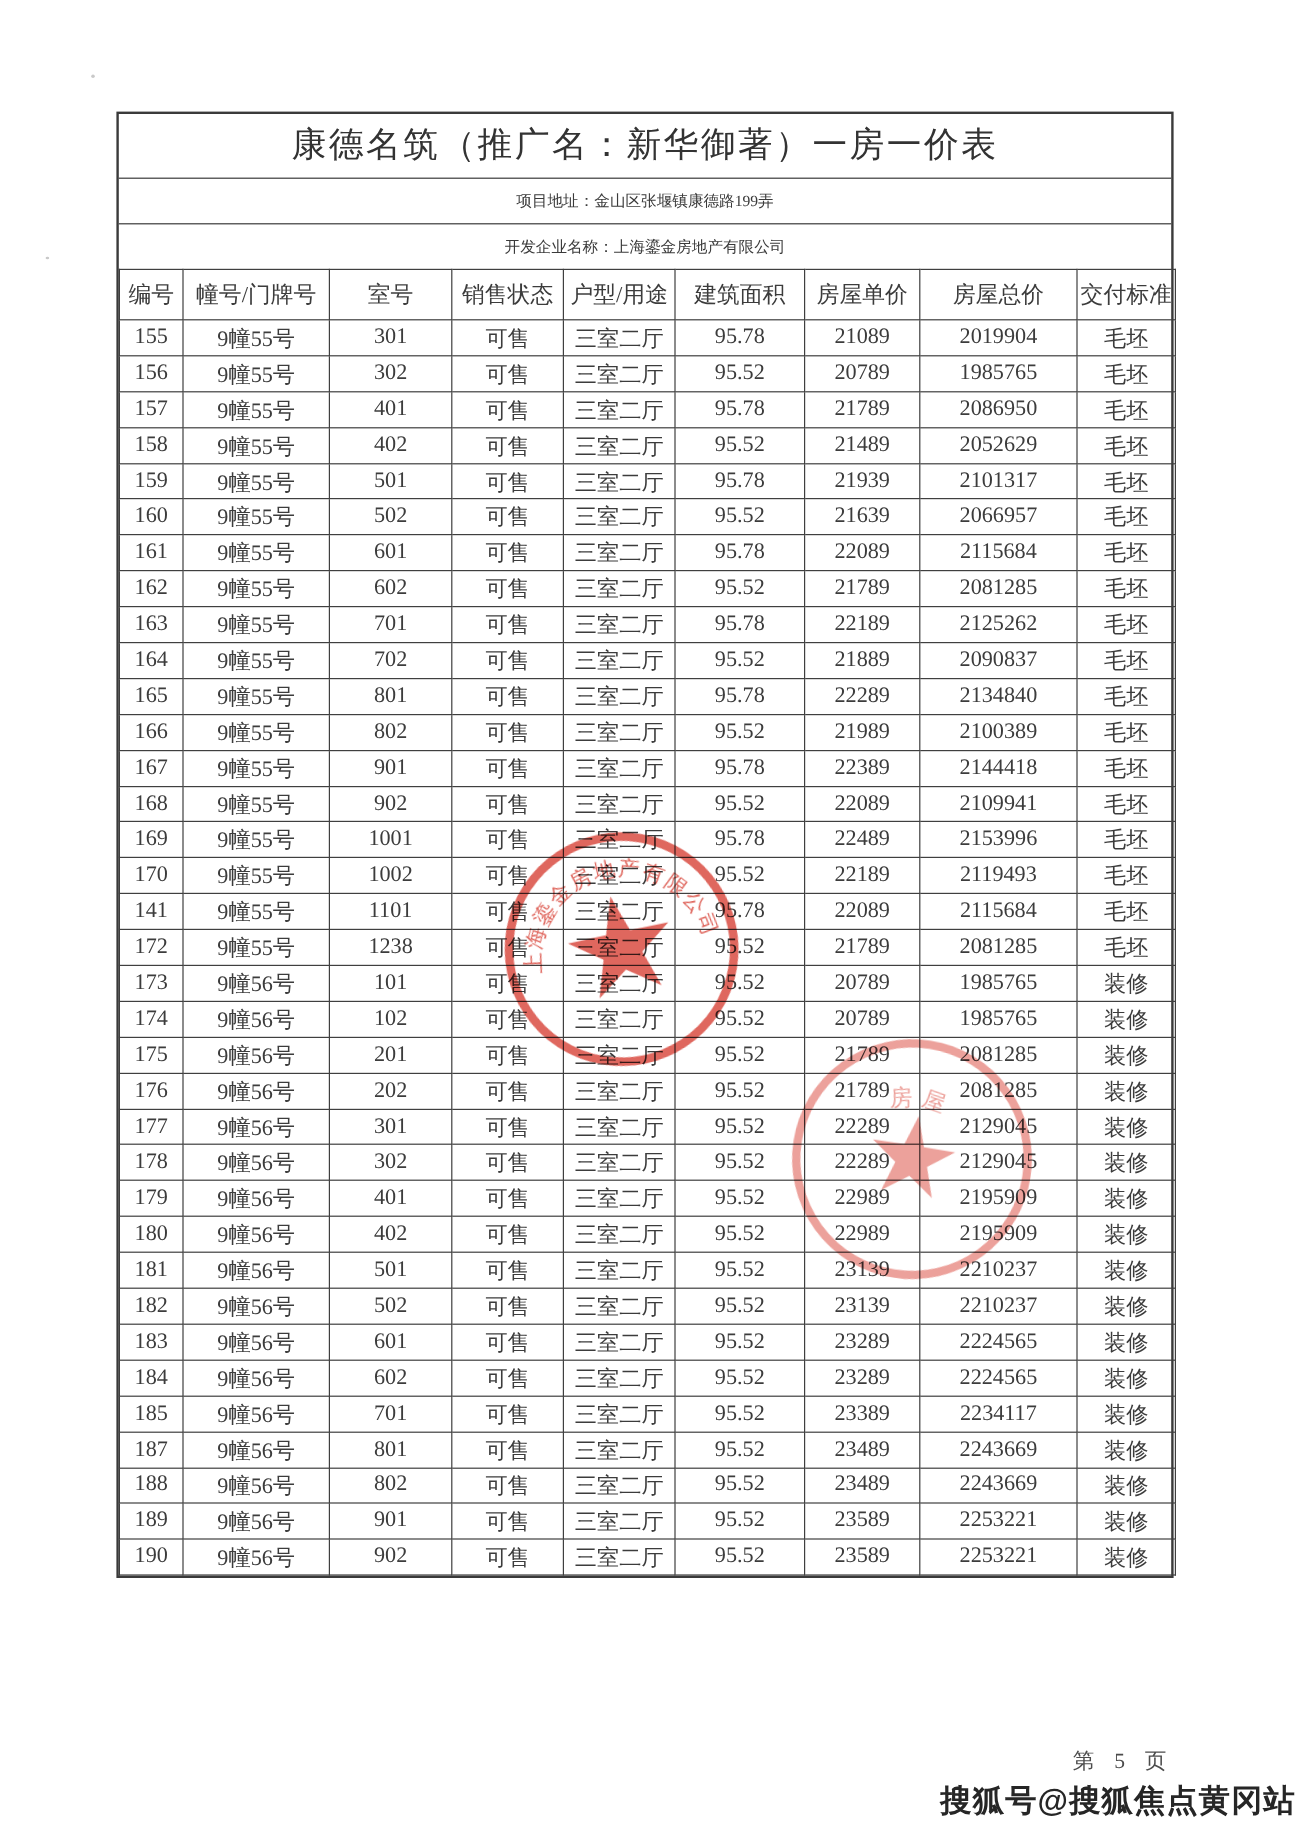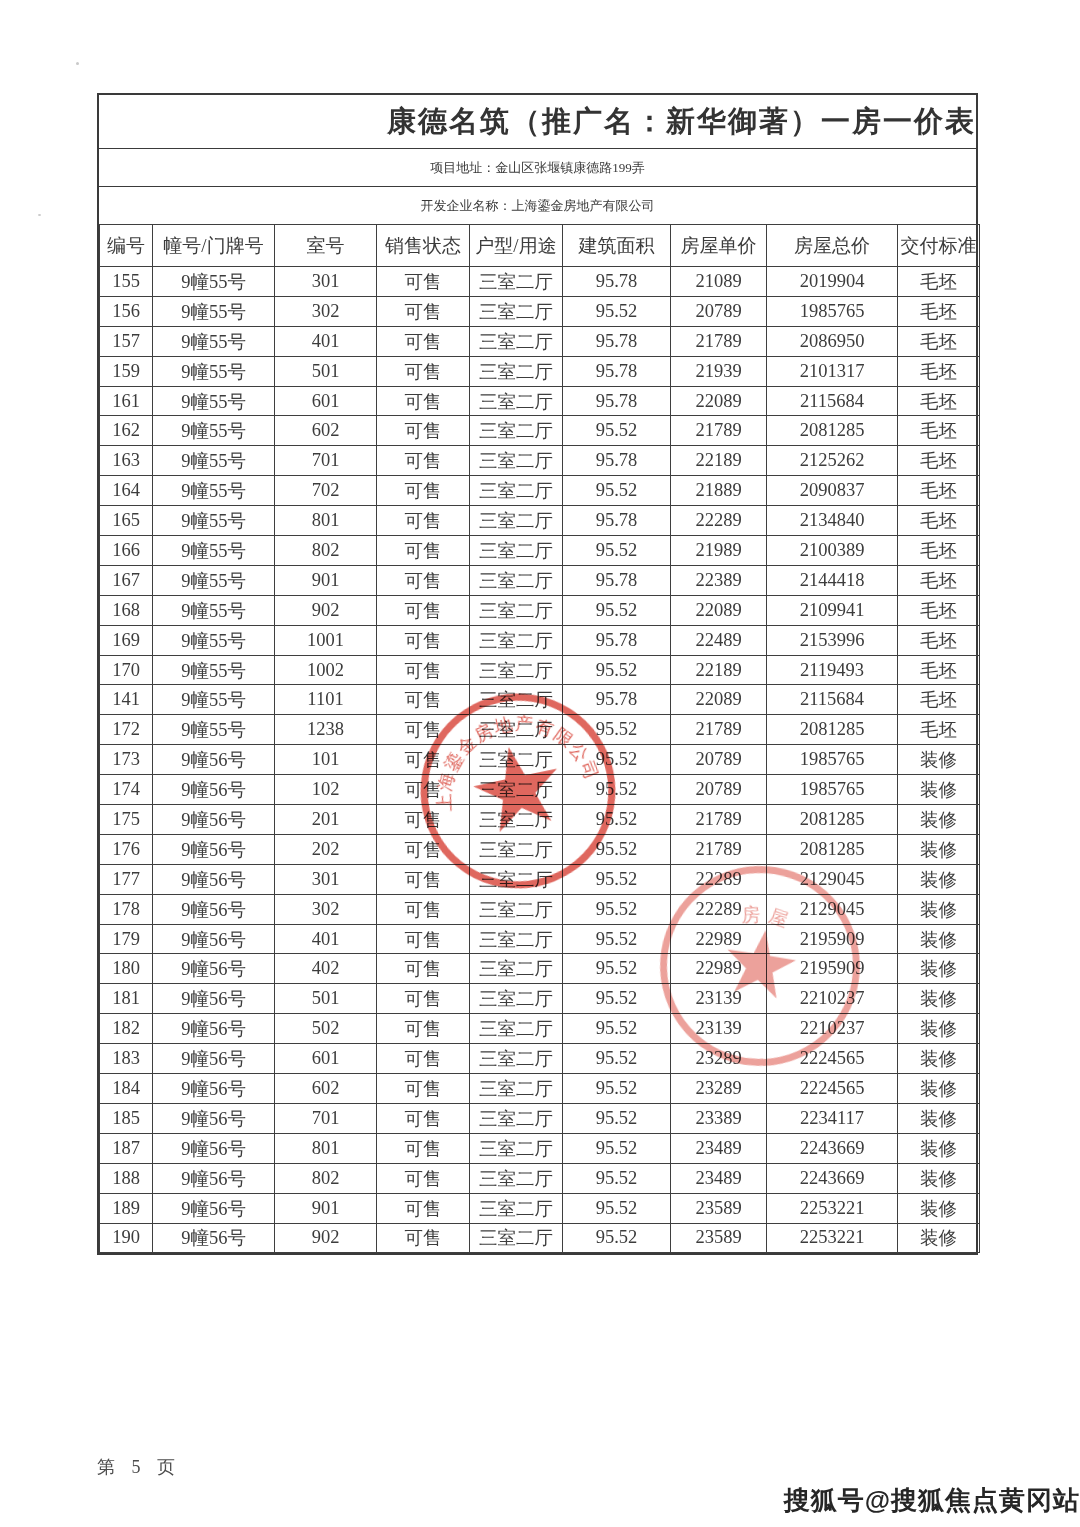--- a/index.html
+++ b/index.html
@@ -5,22 +5,22 @@
   html,body{margin:0;padding:0;background:#ffffff;}
   .page{
     position:relative;width:1080px;height:1527px;background:#ffffff;overflow:hidden;
     font-family:"Liberation Serif","DejaVu Serif",serif;color:#3a3a3a;
   }
   .sheet{
     position:absolute;left:97px;top:93px;width:881px;
     border:2.5px solid #3a3a3a;box-sizing:border-box;background:transparent;
   }
   .title-row{
-    height:53px;line-height:53px;text-align:right;
-    font-size:29px;font-weight:bold;letter-spacing:2px;color:#333;
+    height:53px;line-height:53px;text-align:center;
+    font-size:29px;font-weight:normal;letter-spacing:2px;color:#333;
   }
   .sub-row{
     height:37px;line-height:37px;text-align:center;
     font-size:13px;border-top:1.5px solid #3a3a3a;color:#3a3a3a;
   }
   table.price{
     width:100%;border-collapse:collapse;table-layout:fixed;
     border-top:1.5px solid #3a3a3a;
   }
   table.price th, table.price td{
@@ -32,21 +32,21 @@
   col.c0{width:53px}col.c1{width:122px}col.c2{width:102px}col.c3{width:93px}
   col.c4{width:93px}col.c5{width:108px}col.c6{width:96px}col.c7{width:131px}col.c8{width:82px}
 
   .stamp{position:absolute;pointer-events:none;mix-blend-mode:multiply;filter:blur(0.4px);}
   .stamp1{left:416px;top:689px;width:204px;height:204px;opacity:0.82;transform:rotate(-12deg);}
   .stamp2{left:654px;top:860px;width:212px;height:212px;opacity:0.55;transform:rotate(9deg);}
   .stamp .ring{fill:none;}
   .stamp .seal-text{font-family:"Liberation Serif","DejaVu Serif",serif;}
 
   .page-number{
-    position:absolute;left:97px;top:1455px;width:881px;text-align:left;
+    position:absolute;left:97px;top:1455px;width:881px;text-align:right;
     font-size:18px;letter-spacing:6px;color:#4c4c4c;
   }
   .watermark{
     position:absolute;right:0;top:1483px;
     font-family:"Liberation Sans","DejaVu Sans",sans-serif;
     font-weight:bold;font-size:26px;letter-spacing:1px;color:#262626;
     text-shadow:2px 2px 0 #ffffff,-1px -1px 0 #ffffff,1px -1px 0 #ffffff,-1px 1px 0 #ffffff,2px 0 0 #ffffff;
   }
   .speck{position:absolute;background:#c9c9c9;border-radius:50%;}
   .speck.s1{left:76px;top:62px;width:3px;height:3px;}
@@ -118,28 +118,50 @@
             <td>9幢55号</td>
             <td>401</td>
             <td>可售</td>
             <td>三室二厅</td>
             <td>95.78</td>
             <td>21789</td>
             <td>2086950</td>
             <td>毛坯</td>
           </tr>
           <tr>
+            <td>158</td>
+            <td>9幢55号</td>
+            <td>402</td>
+            <td>可售</td>
+            <td>三室二厅</td>
+            <td>95.52</td>
+            <td>21489</td>
+            <td>2052629</td>
+            <td>毛坯</td>
+          </tr>
+          <tr>
             <td>159</td>
             <td>9幢55号</td>
             <td>501</td>
             <td>可售</td>
             <td>三室二厅</td>
             <td>95.78</td>
             <td>21939</td>
             <td>2101317</td>
+            <td>毛坯</td>
+          </tr>
+          <tr>
+            <td>160</td>
+            <td>9幢55号</td>
+            <td>502</td>
+            <td>可售</td>
+            <td>三室二厅</td>
+            <td>95.52</td>
+            <td>21639</td>
+            <td>2066957</td>
             <td>毛坯</td>
           </tr>
           <tr>
             <td>161</td>
             <td>9幢55号</td>
             <td>601</td>
             <td>可售</td>
             <td>三室二厅</td>
             <td>95.78</td>
             <td>22089</td>

